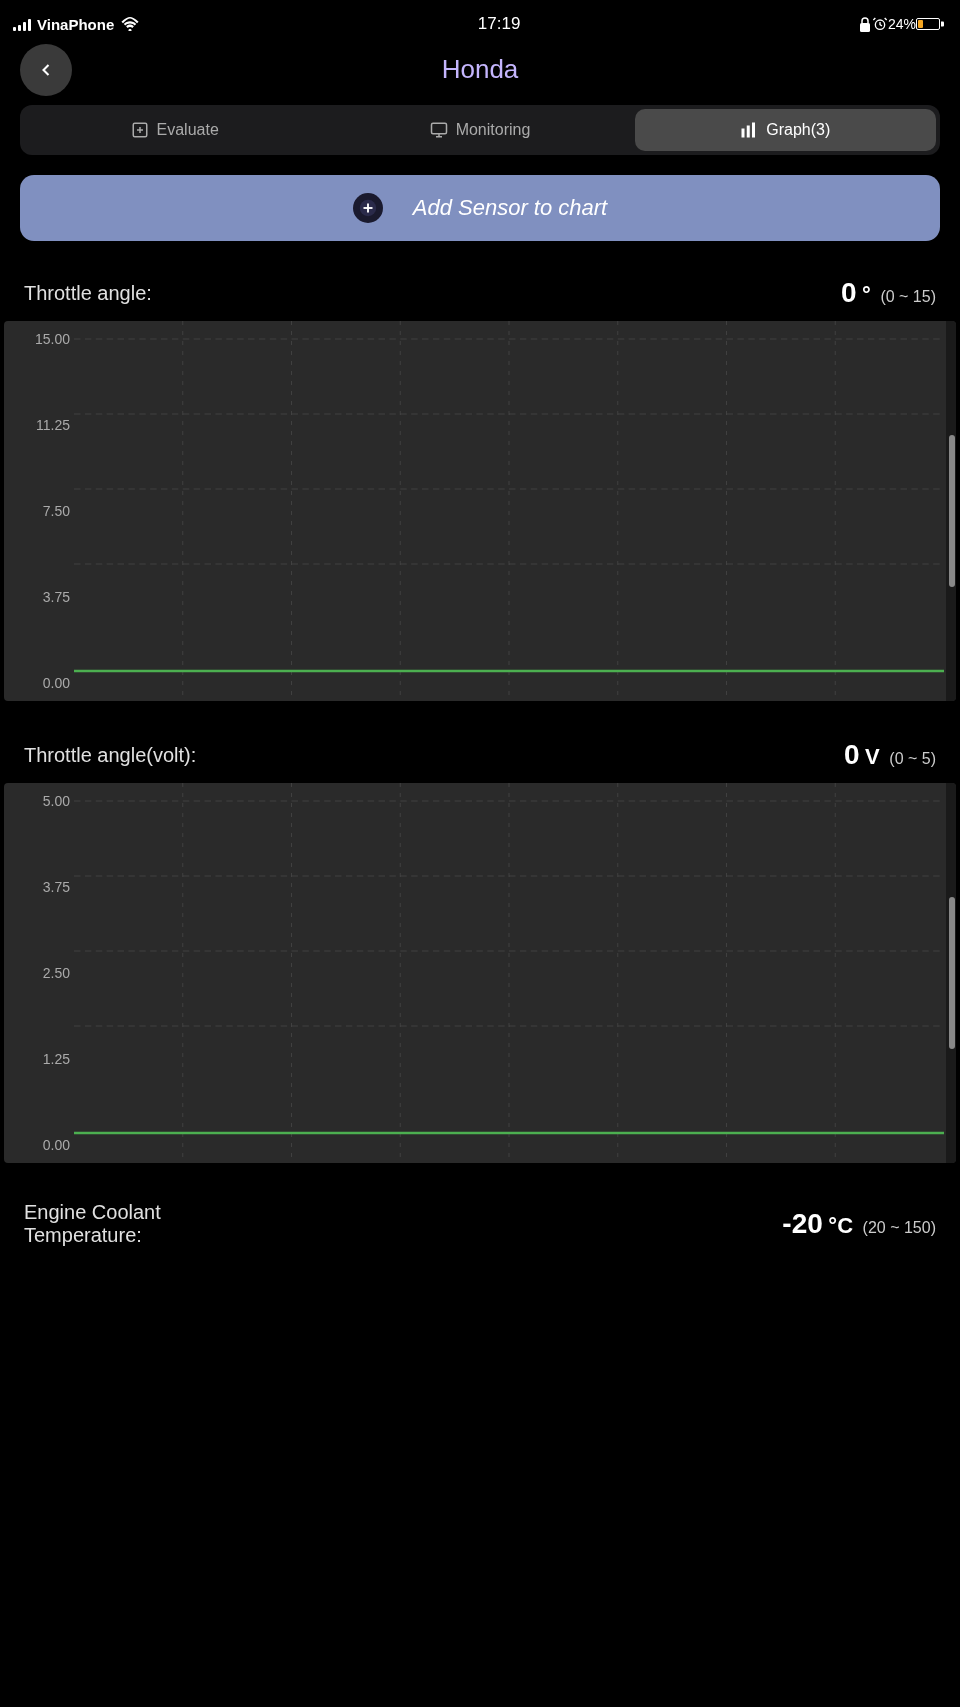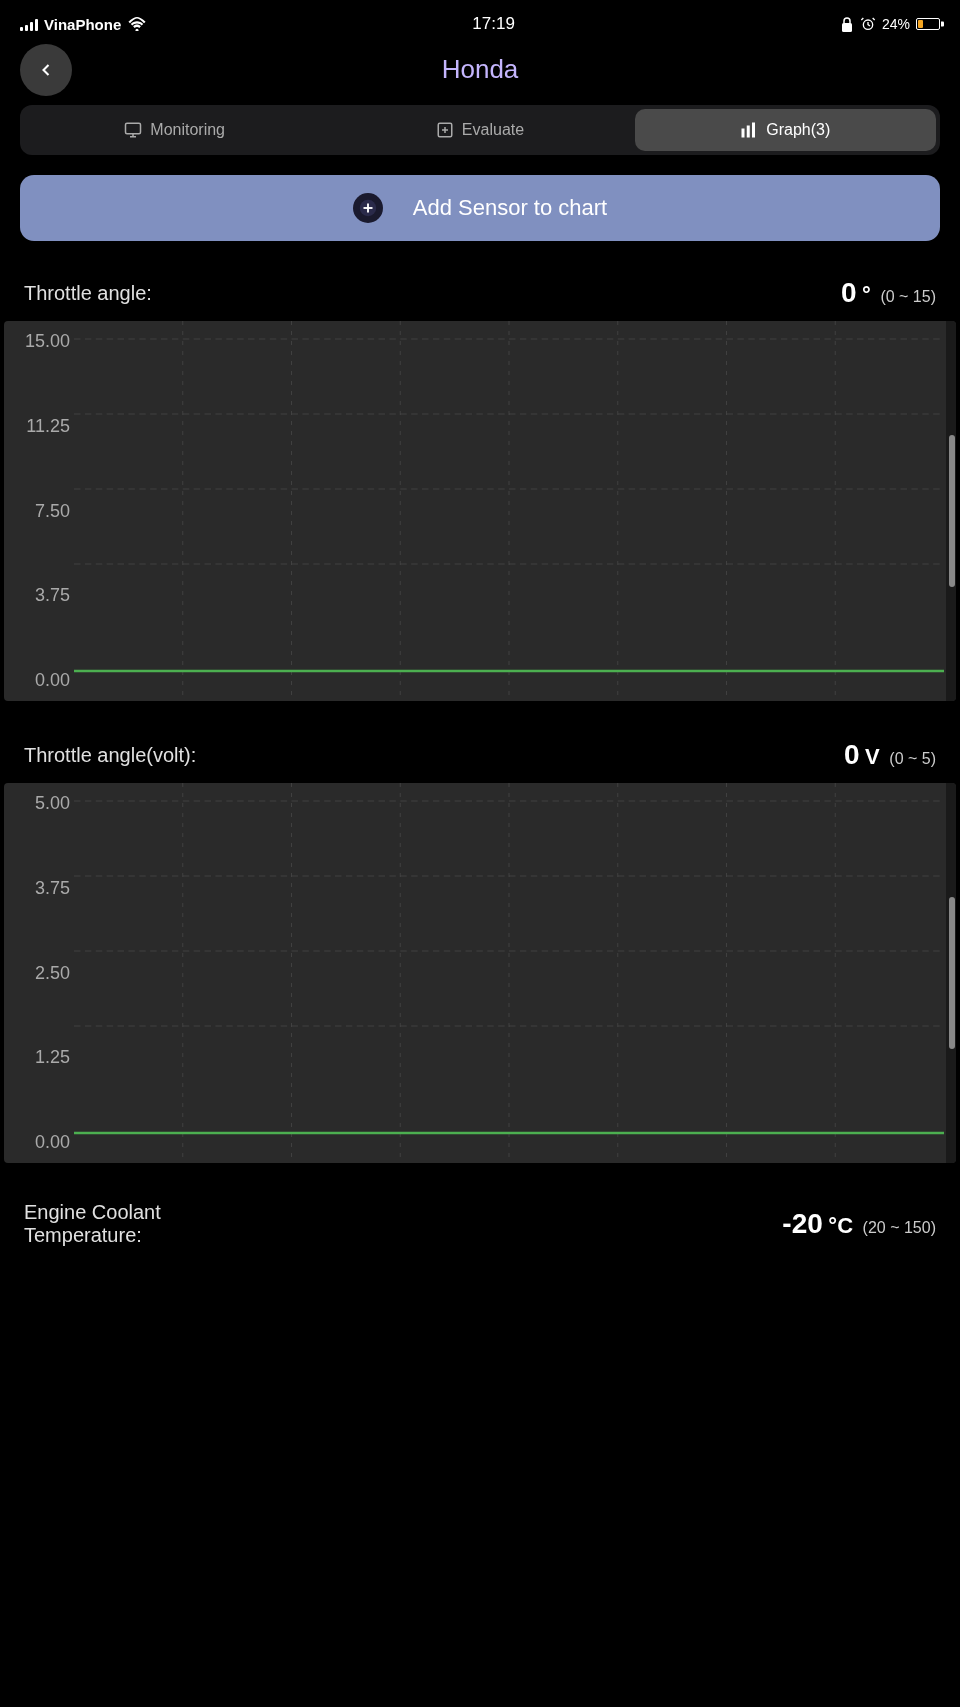--- a/index.html
+++ b/index.html
@@ -13,21 +13,21 @@
       min-height: 1707px;
       position: relative;
       overflow-x: hidden;
     }
 
     
     .status-bar {
       display: flex;
       justify-content: space-between;
       align-items: center;
-      padding: 10px 20px 6px 20px;
+      padding: 10px 20px 6px 13px;
       height: 44px;
     }
 
     .status-left {
       display: flex;
       align-items: center;
       gap: 6px;
       font-size: 15px;
       font-weight: 600;
     }
@@ -47,21 +47,21 @@
 
     .status-center {
       font-size: 17px;
       font-weight: 400;
       text-align: center;
     }
 
     .status-right {
       display: flex;
       align-items: center;
-      gap: 6px;
+      gap: 0;
       font-size: 14px;
       font-weight: 500;
     }
 
     .battery-container {
       display: flex;
       align-items: center;
       gap: 2px;
     }
 
@@ -170,20 +170,21 @@
     .add-sensor-btn {
       margin: 0 20px 24px 20px;
       background: #8090c0;
       border-radius: 14px;
       padding: 18px 24px;
       display: flex;
       align-items: center;
       justify-content: center;
       gap: 30px;
       cursor: pointer;
+      font-style: italic;
     }
 
     .add-sensor-btn .plus-circle {
       width: 30px;
       height: 30px;
       background: #1a1a2e;
       border-radius: 50%;
       display: flex;
       align-items: center;
       justify-content: center;
@@ -258,21 +259,21 @@
       top: 0;
       bottom: 0;
       width: 70px;
       display: flex;
       flex-direction: column;
       justify-content: space-between;
       padding: 10px 6px 10px 6px;
     }
 
     .y-label {
-      font-size: 18px;
+      font-size: 14px;
       color: #aaa;
       text-align: right;
       width: 60px;
     }
 
     .chart-plot {
       position: absolute;
       left: 70px;
       top: 0;
       right: 12px;
@@ -348,33 +349,33 @@
     <svg viewBox="0 0 24 24">
       <polyline points="15,6 9,12 15,18"></polyline>
     </svg>
   </div>
   <h1 class="page-title">Honda</h1>
 </div>
 
 <div class="tabs">
   <div class="tab">
     <svg viewBox="0 0 24 24">
+      <rect x="3" y="3" width="18" height="18" rx="2" fill="none" stroke="currentColor" stroke-width="2"></rect>
+      <line x1="12" y1="8" x2="12" y2="16" stroke="currentColor" stroke-width="2"></line>
+      <line x1="8" y1="12" x2="16" y2="12" stroke="currentColor" stroke-width="2"></line>
+    </svg>
+    <span>Evaluate</span>
+  </div>
+  <div class="tab">
+    <svg viewBox="0 0 24 24">
       <rect x="2" y="3" width="20" height="14" rx="2" fill="none" stroke="currentColor" stroke-width="2"></rect>
       <line x1="8" y1="21" x2="16" y2="21" stroke="currentColor" stroke-width="2"></line>
       <line x1="12" y1="17" x2="12" y2="21" stroke="currentColor" stroke-width="2"></line>
     </svg>
     <span>Monitoring</span>
-  </div>
-  <div class="tab">
-    <svg viewBox="0 0 24 24">
-      <rect x="3" y="3" width="18" height="18" rx="2" fill="none" stroke="currentColor" stroke-width="2"></rect>
-      <line x1="12" y1="8" x2="12" y2="16" stroke="currentColor" stroke-width="2"></line>
-      <line x1="8" y1="12" x2="16" y2="12" stroke="currentColor" stroke-width="2"></line>
-    </svg>
-    <span>Evaluate</span>
   </div>
   <div class="tab active">
     <svg viewBox="0 0 24 24">
       <rect x="2" y="10" width="4" height="12" fill="currentColor"></rect>
       <rect x="9" y="6" width="4" height="16" fill="currentColor"></rect>
       <rect x="16" y="2" width="4" height="20" fill="currentColor"></rect>
     </svg>
     <span>Graph(3)</span>
   </div>
 </div>

